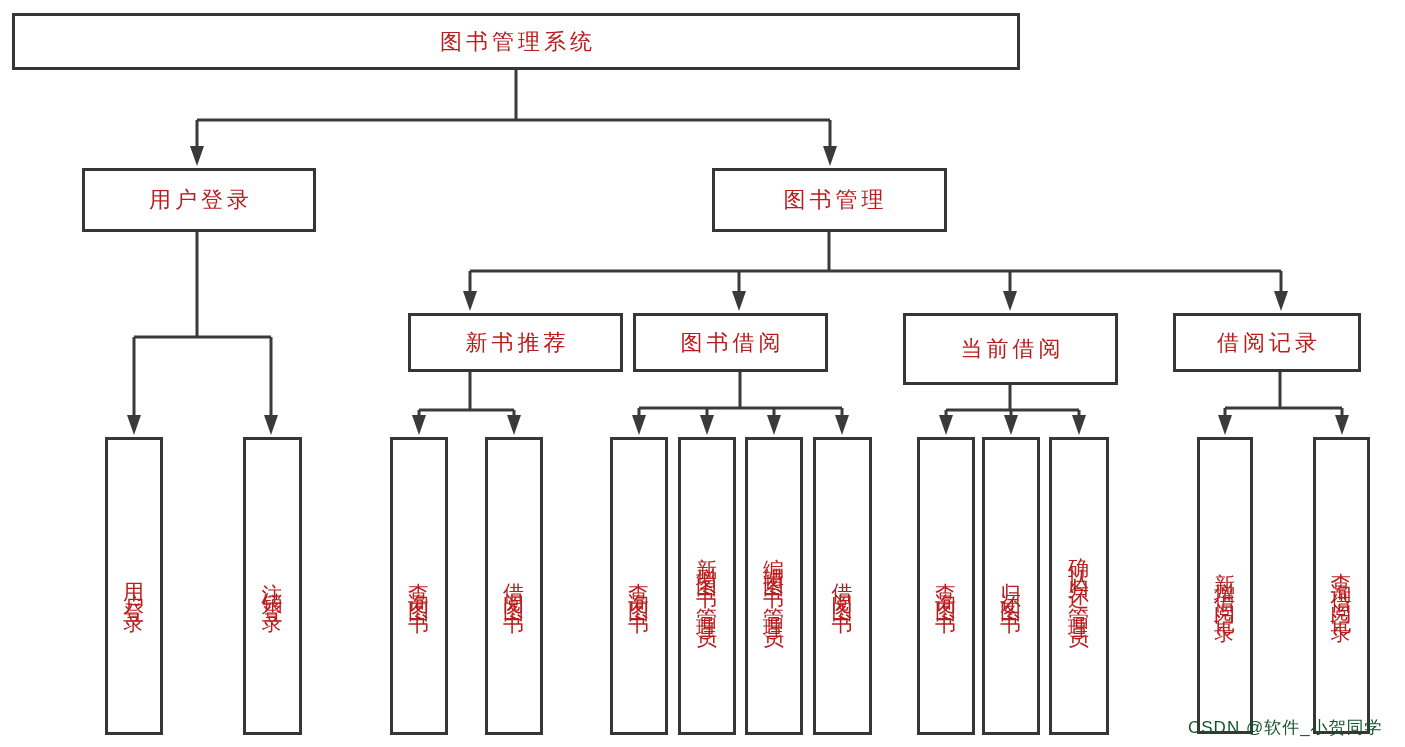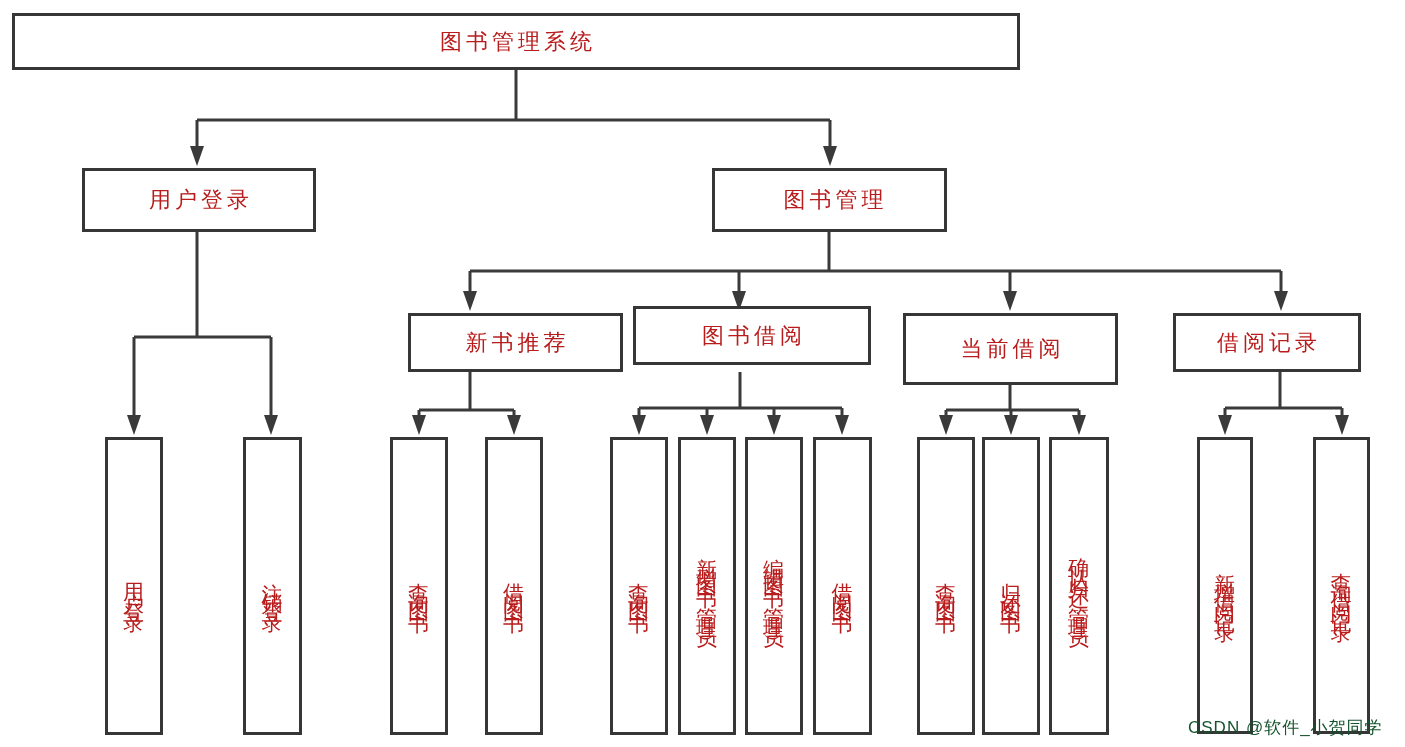--- a/index.html
+++ b/index.html
@@ -88,21 +88,21 @@
       <polygon points="1335,415 1349,415 1342,435"></polygon>
     </g>
   </svg>
 
   <div class="box hbox" style="left:12px; top:13px; width:1008px; height:57px;">图书管理系统</div>
 
   <div class="box hbox" style="left:82px; top:168px; width:234px; height:64px;">用户登录</div>
   <div class="box hbox" style="left:712px; top:168px; width:235px; height:64px;padding-left:8px;">图书管理</div>
 
   <div class="box hbox" style="left:363px; top:313px; width:215px; height:59px;margin-left:45px;">新书推荐</div>
-  <div class="box hbox" style="left:633px; top:306px; width:238px; height:59px;">图书借阅</div>
+  <div class="box hbox" style="left:633px; top:313px; width:195px; height:59px;">图书借阅</div>
   <div class="box hbox" style="left:903px; top:313px; width:215px; height:72px;">当前借阅</div>
   <div class="box hbox" style="left:1173px; top:313px; width:188px; height:59px;">借阅记录</div>
 
   <div class="box vbox" style="left:105px; top:437px; width:58px; height:298px;">用户登录</div>
   <div class="box vbox" style="left:243px; top:437px; width:59px; height:298px;">注销登录</div>
 
   <div class="box vbox" style="left:390px; top:437px; width:58px; height:298px;">查询图书</div>
   <div class="box vbox" style="left:485px; top:437px; width:58px; height:298px;">借阅图书</div>
 
   <div class="box vbox" style="left:610px; top:437px; width:58px; height:298px;">查询图书</div>

